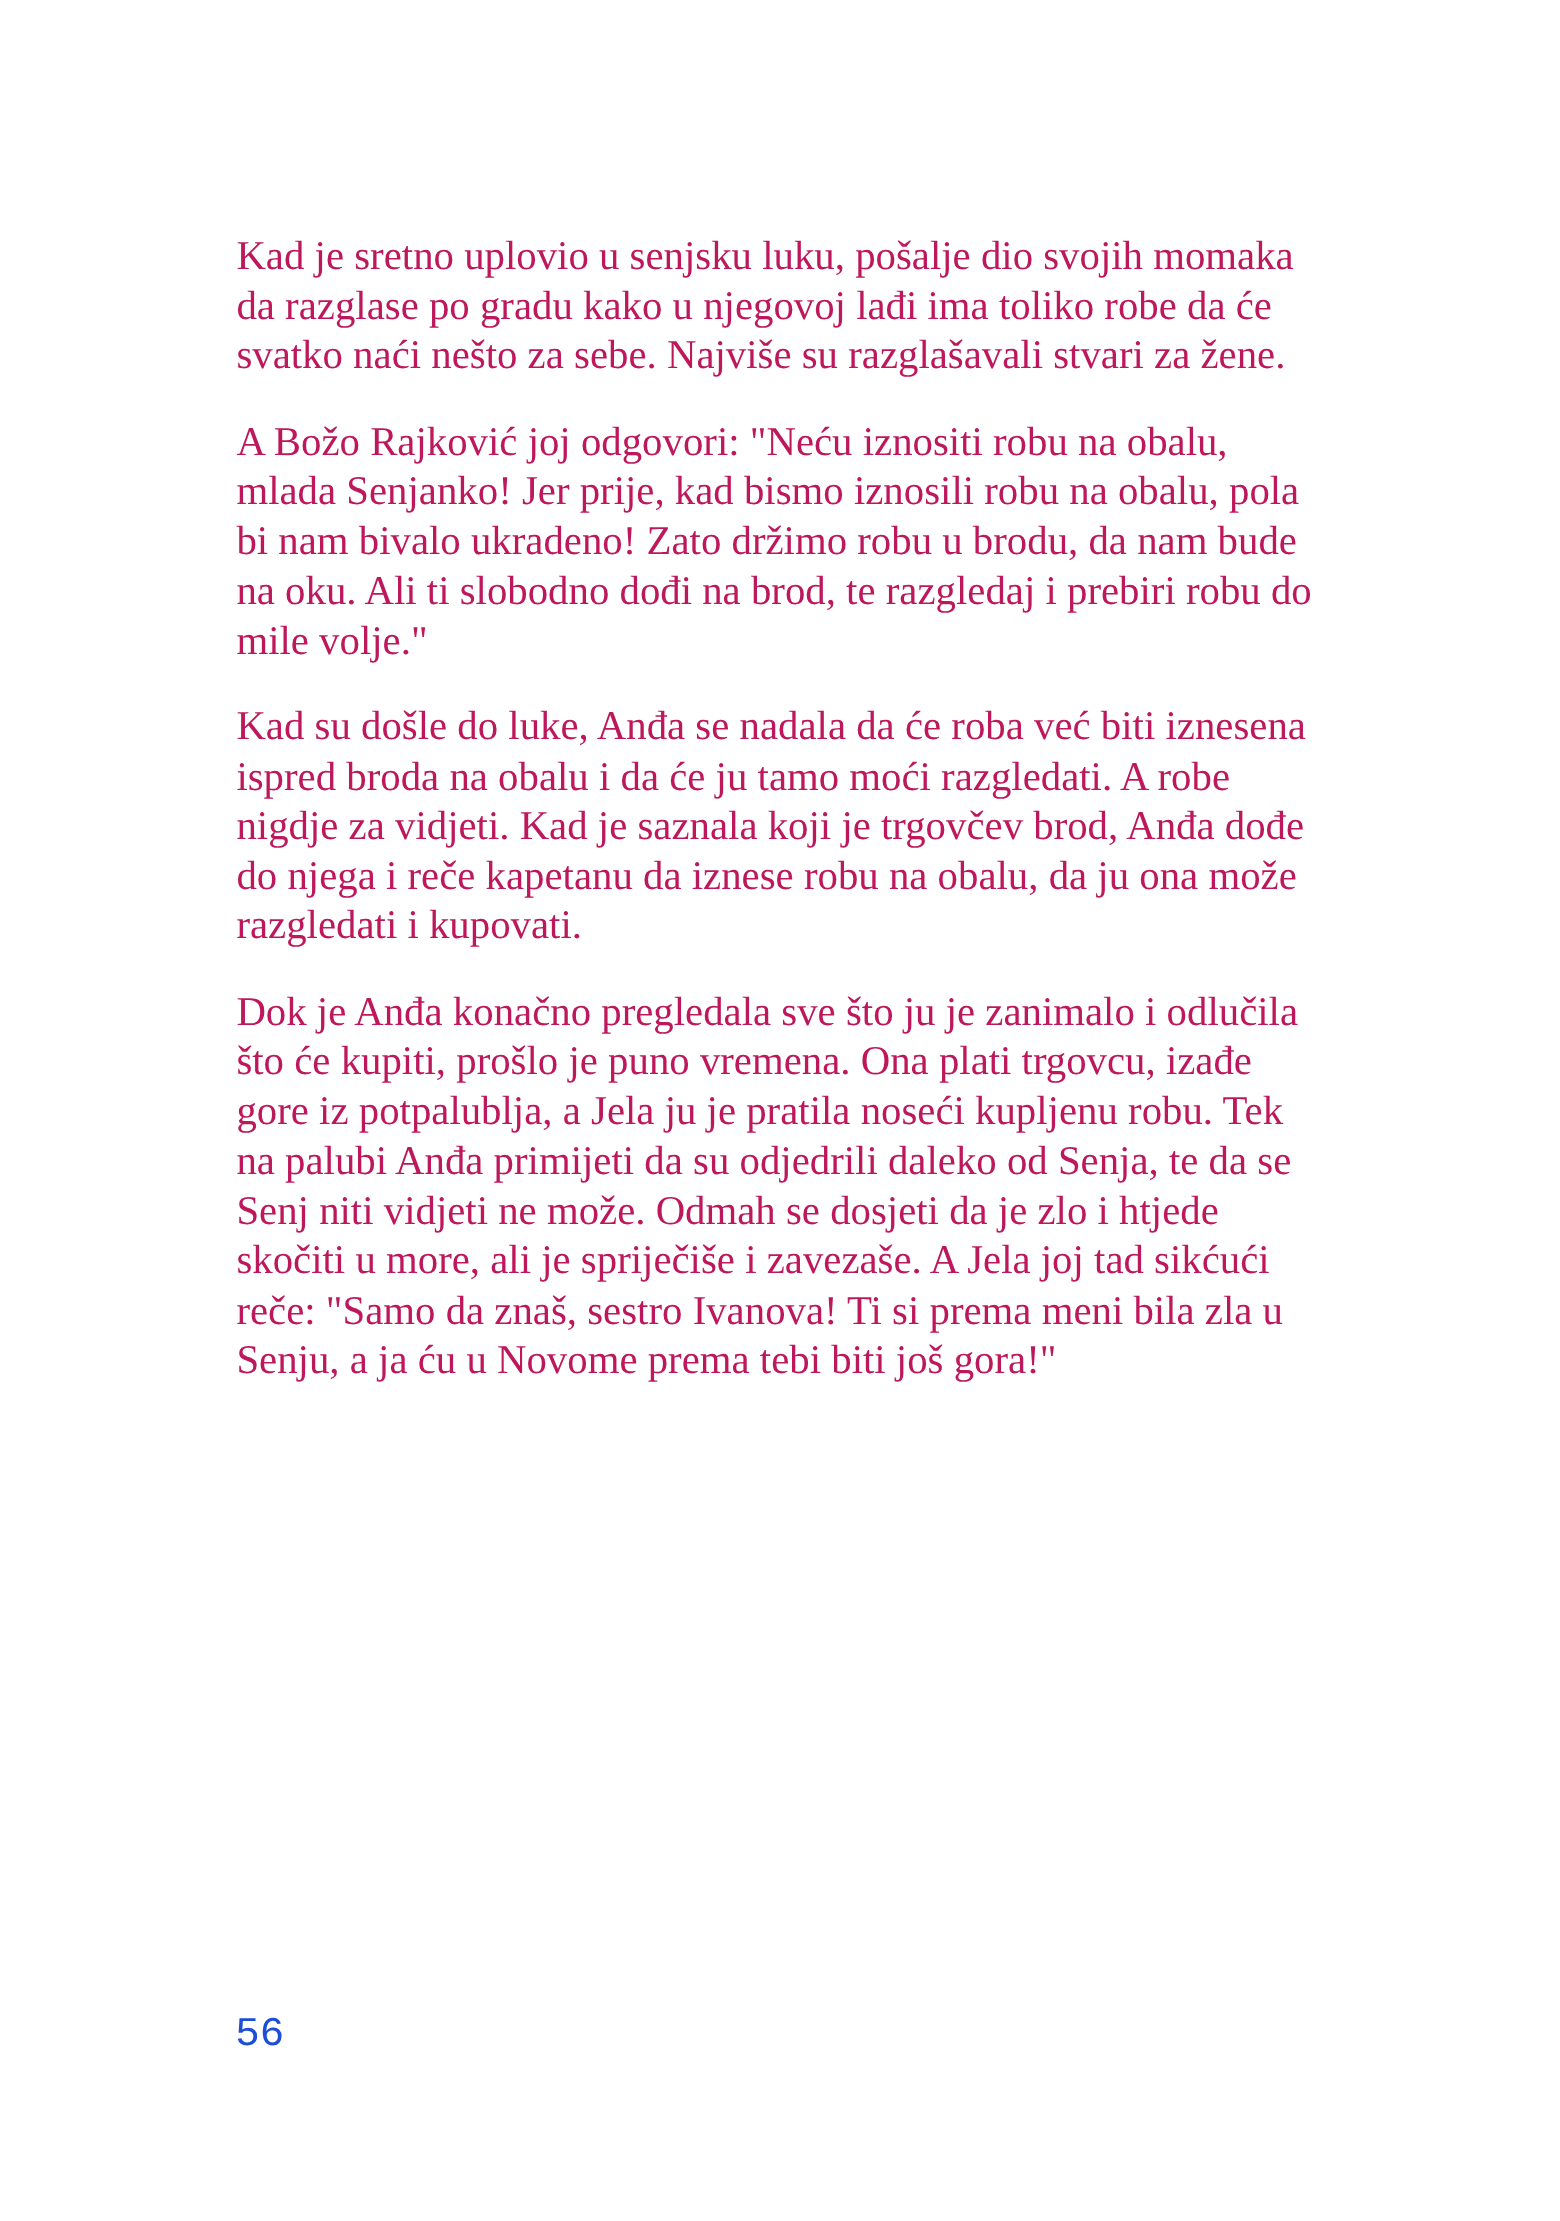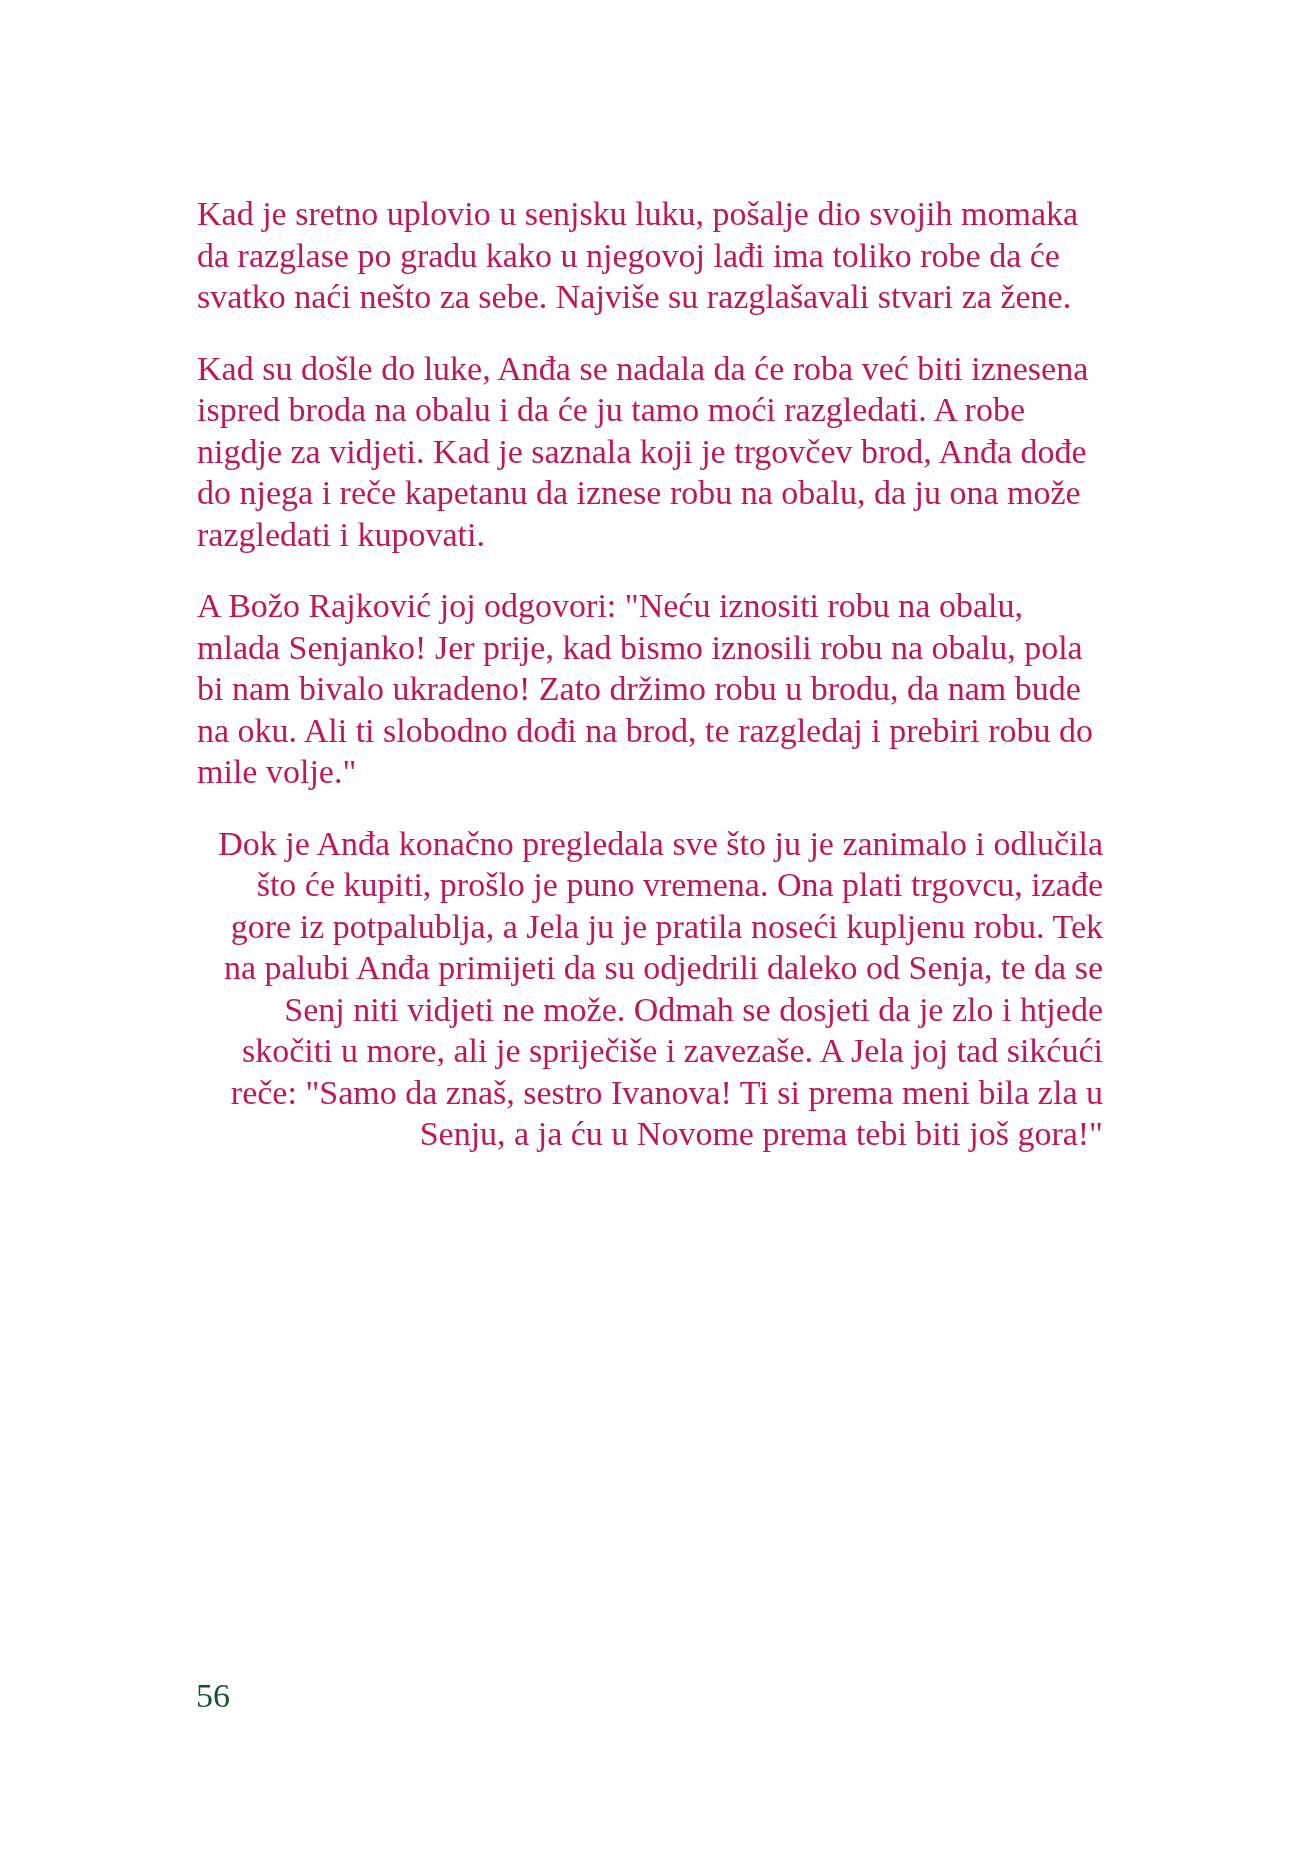--- a/index.html
+++ b/index.html
@@ -28,36 +28,35 @@
       line-height: 41.5px;
       color: #be185d;
       text-align: left;
     }
     .text-block p {
       margin: 0 0 30px 0;
       padding: 0;
     }
     .text-block p:last-child {
       margin-bottom: 0;
-      text-align: right;
     }
     .page-number {
       position: absolute;
       left: 196px;
       top: 1679px;
-      font-family: Liberation Serif, serif;
+      font-family: Liberation Mono, monospace;
       font-size: 34px;
       line-height: 34px;
-      color: #14532d;
+      color: #1d4ed8;
     }
   </style>
 </head>
 <body>
 
 <div class="document-page">
   <div class="text-block">
     <p>Kad je sretno uplovio u senjsku luku, pošalje dio svojih momaka da razglase po gradu kako u njegovoj lađi ima toliko robe da će svatko naći nešto za sebe. Najviše su razglašavali stvari za žene.</p>
+    <p>A Božo Rajković joj odgovori: "Neću iznositi robu na obalu, mlada Senjanko! Jer prije, kad bismo iznosili robu na obalu, pola bi nam bivalo ukradeno! Zato držimo robu u brodu, da nam bude na oku. Ali ti slobodno dođi na brod, te razgledaj i prebiri robu do mile volje."</p>
     <p>Kad su došle do luke, Anđa se nadala da će roba već biti iznesena ispred broda na obalu i da će ju tamo moći razgledati. A robe nigdje za vidjeti. Kad je saznala koji je trgovčev brod, Anđa dođe do njega i reče kapetanu da iznese robu na obalu, da ju ona može razgledati i kupovati.</p>
-    <p>A Božo Rajković joj odgovori: "Neću iznositi robu na obalu, mlada Senjanko! Jer prije, kad bismo iznosili robu na obalu, pola bi nam bivalo ukradeno! Zato držimo robu u brodu, da nam bude na oku. Ali ti slobodno dođi na brod, te razgledaj i prebiri robu do mile volje."</p>
     <p>Dok je Anđa konačno pregledala sve što ju je zanimalo i odlučila što će kupiti, prošlo je puno vremena. Ona plati trgovcu, izađe gore iz potpalublja, a Jela ju je pratila noseći kupljenu robu. Tek na palubi Anđa primijeti da su odjedrili daleko od Senja, te da se Senj niti vidjeti ne može. Odmah se dosjeti da je zlo i htjede skočiti u more, ali je spriječiše i zavezaše. A Jela joj tad sikćući reče: "Samo da znaš, sestro Ivanova! Ti si prema meni bila zla u Senju, a ja ću u Novome prema tebi biti još gora!"</p>
   </div>
   <div class="page-number">56</div>
 </div>
 
 </body></html>

